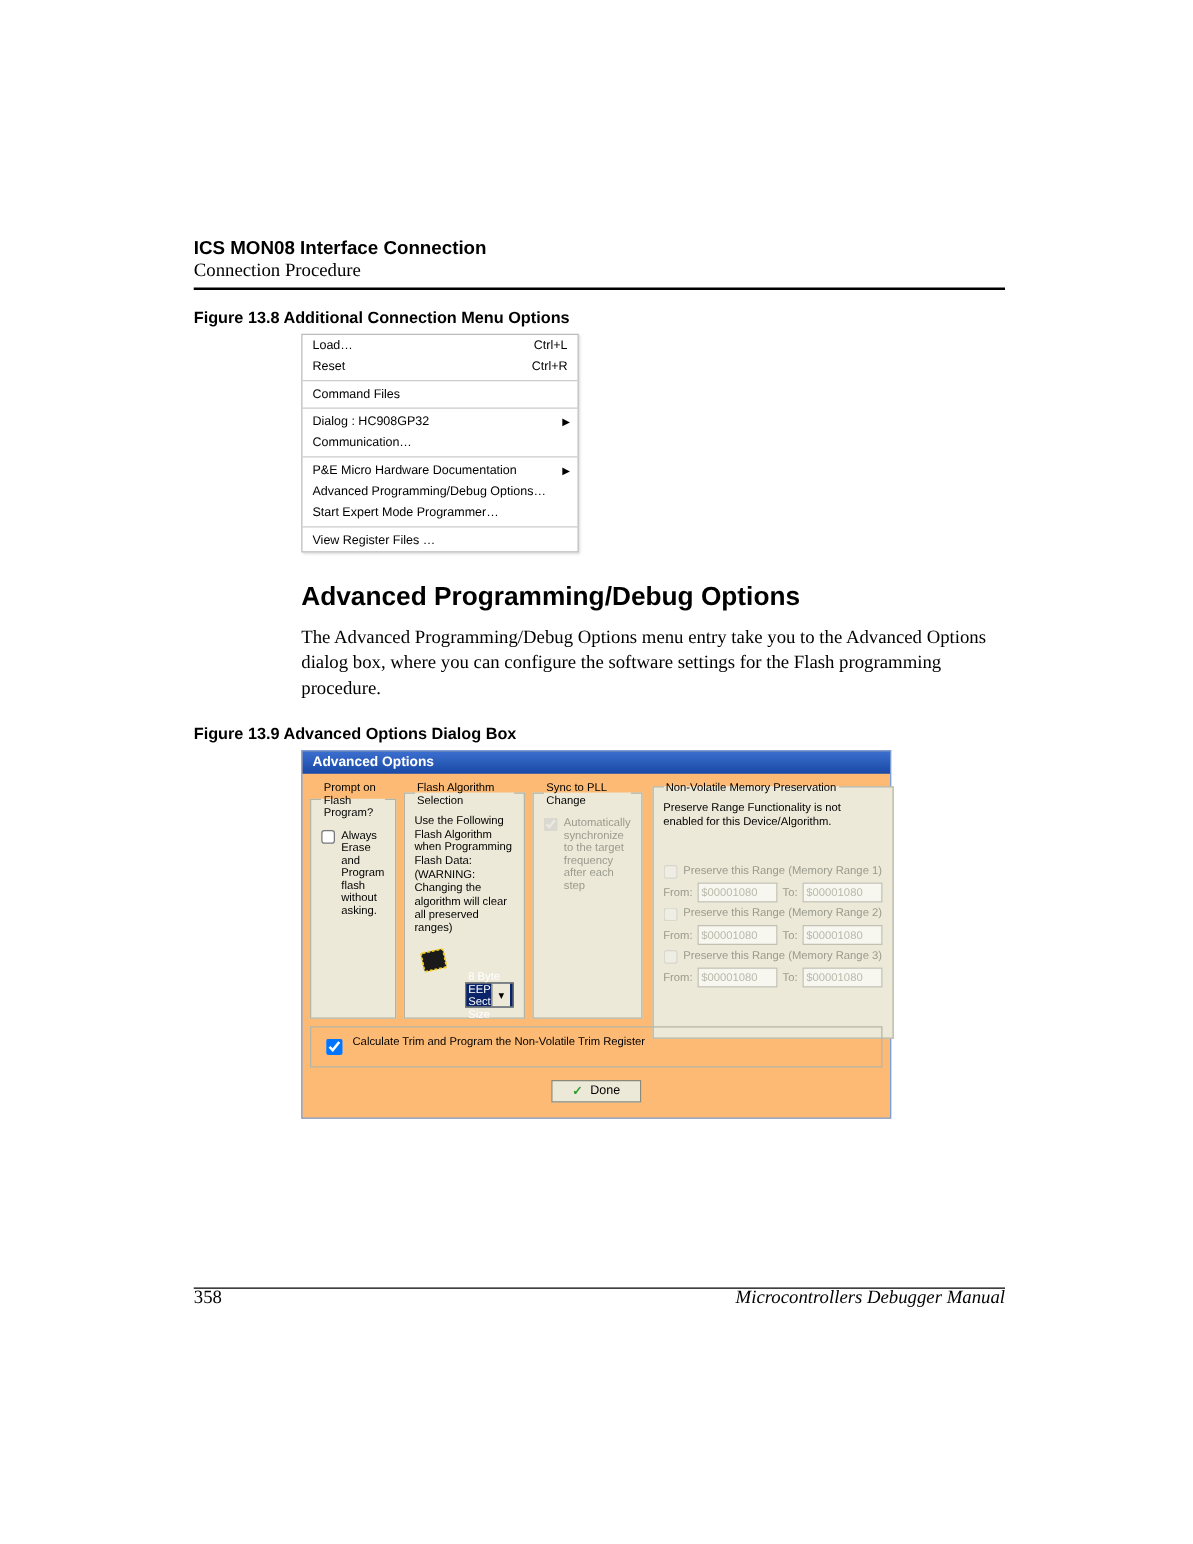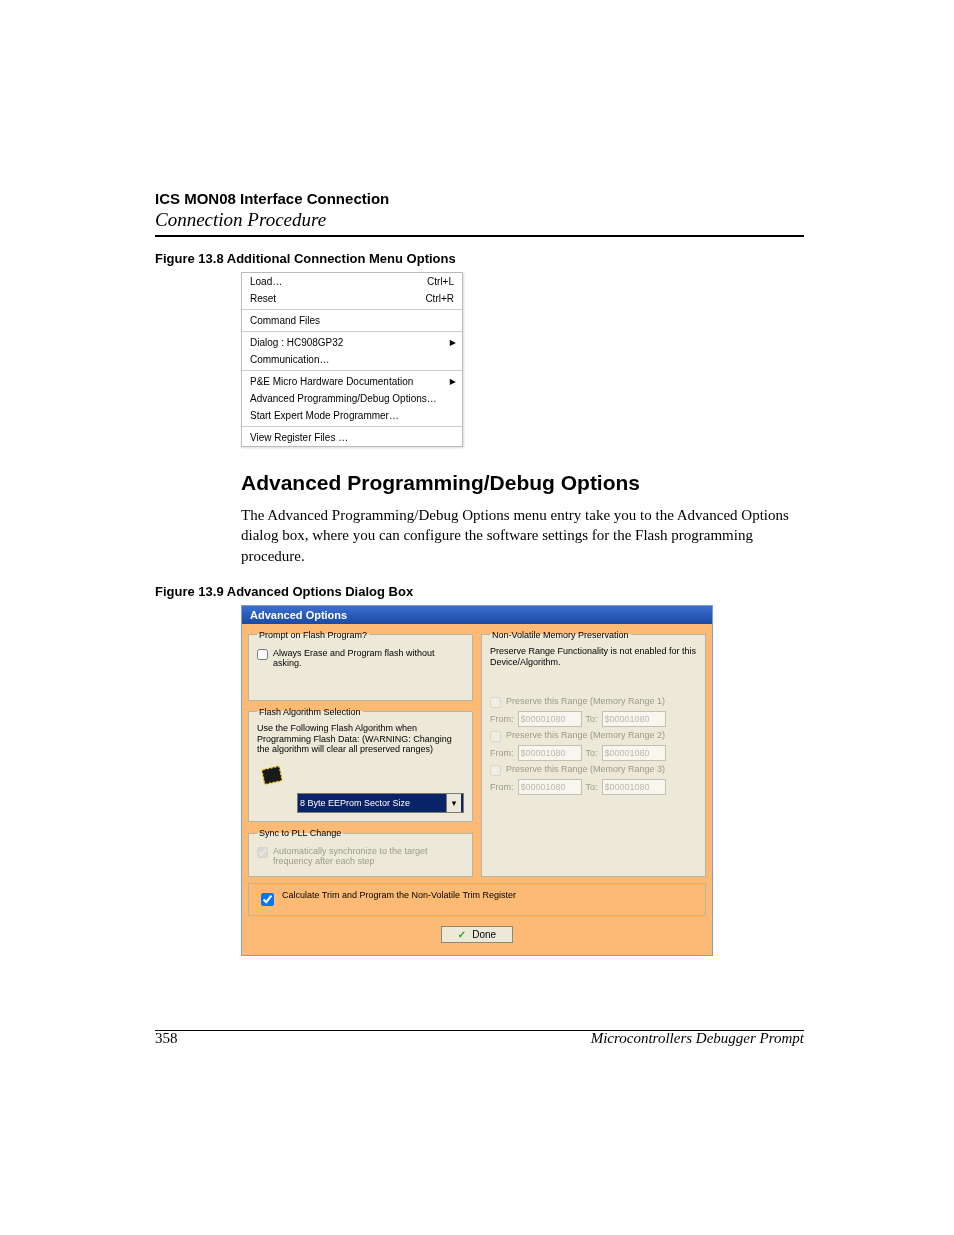--- a/index.html
+++ b/index.html
@@ -14,22 +14,21 @@
   }
   .page {
     padding: 190px 150px 0 155px;
   }
   .hdr-bold {
     font-family: Arial, Helvetica, sans-serif;
     font-weight: bold;
     font-size: 15px;
   }
   .hdr-italic {
-    font-style: italic;
-    font-size: 19px;
+    font-size: 15px;
     margin-top: 2px;
   }
   hr.rule {
     border: none;
     border-top: 2px solid #000;
     margin: 4px 0 14px 0;
   }
   .h1 {
     font-family: Arial, Helvetica, sans-serif;
     font-weight: bold;
@@ -106,21 +105,21 @@
     font-size: 11px;
     padding: 3px 8px;
   }
   .dlg-body {
     padding: 6px;
     display: flex;
     flex-direction: column;
     gap: 6px;
   }
   .row2 { display: flex; gap: 8px; }
-  .col { display: flex; flex-direction: column; gap: 6px; flex: 1; }
+  .col { display: flex; flex-direction: row; gap: 6px; flex: 1; }
   fieldset.group {
     border: 1px solid #b5b5a5;
     padding: 6px 8px 8px 8px;
     margin: 0;
     background: #ece9d8;
   }
   fieldset.group > legend {
     font-size: 9px;
     padding: 0 2px;
   }
@@ -373,14 +372,14 @@
       </div>
 
     </div>
   </div>
 
 </div>
 
 <hr class="footrule">
 <div class="footer">
   <span>358</span>
-  <span class="manual">Microcontrollers Debugger Prompt</span>
+  <span class="manual">Microcontrollers Debugger Manual</span>
 </div>
 
 </body></html>

